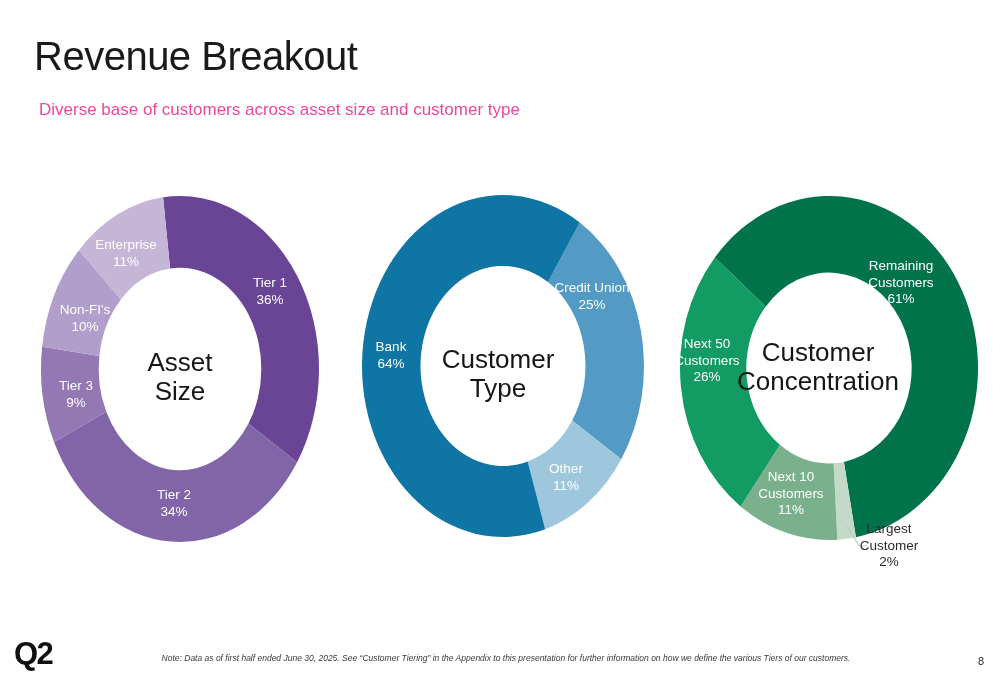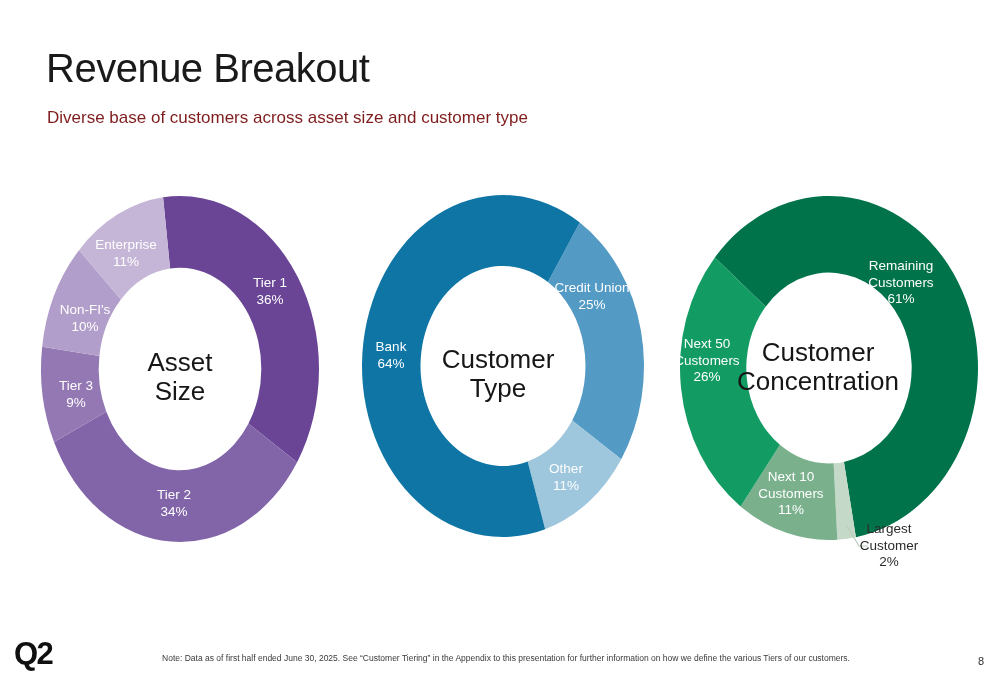--- a/index.html
+++ b/index.html
@@ -2,35 +2,35 @@
 <html><head>
 <meta charset="utf-8">
 <title>Revenue Breakout</title>
 <style>
   html,body{margin:0;padding:0;background:#ffffff;}
   .slide{
     position:relative;width:1000px;height:685px;background:#ffffff;overflow:hidden;
     font-family:"Liberation Sans", sans-serif;color:#1a1a1a;
   }
   .title{
-    position:absolute;left:30px;top:30px;margin:16px;
+    position:absolute;left:30px;top:30px;margin:4px;
     font-size:40px;font-weight:500;letter-spacing:-0.5px;color:#1a1a1a;
   }
   .subtitle{
-    position:absolute;left:31px;top:92px;margin:16px;
-    font-size:17px;font-weight:400;color:#7f1d1d;
+    position:absolute;left:31px;top:92px;margin:8px;
+    font-size:17px;font-weight:400;color:#ec4899;
   }
   .charts-svg{position:absolute;left:0;top:0;}
   .logo{
     position:absolute;left:14px;bottom:13px;
     font-size:31px;font-weight:700;letter-spacing:-1.5px;color:#101010;
   }
   .footnote{
     position:absolute;left:12px;right:0;bottom:22px;text-align:center;
-    font-size:8.5px;color:#3a3a3a;
+    font-size:8.5px;color:#3a3a3a;font-style:italic;
   }
   .page-number{
     position:absolute;right:16px;bottom:18px;
     font-size:11px;color:#2e2e2e;
   }
   svg text{font-family:"Liberation Sans", sans-serif;}
 </style>
 </head>
 <body>
 

